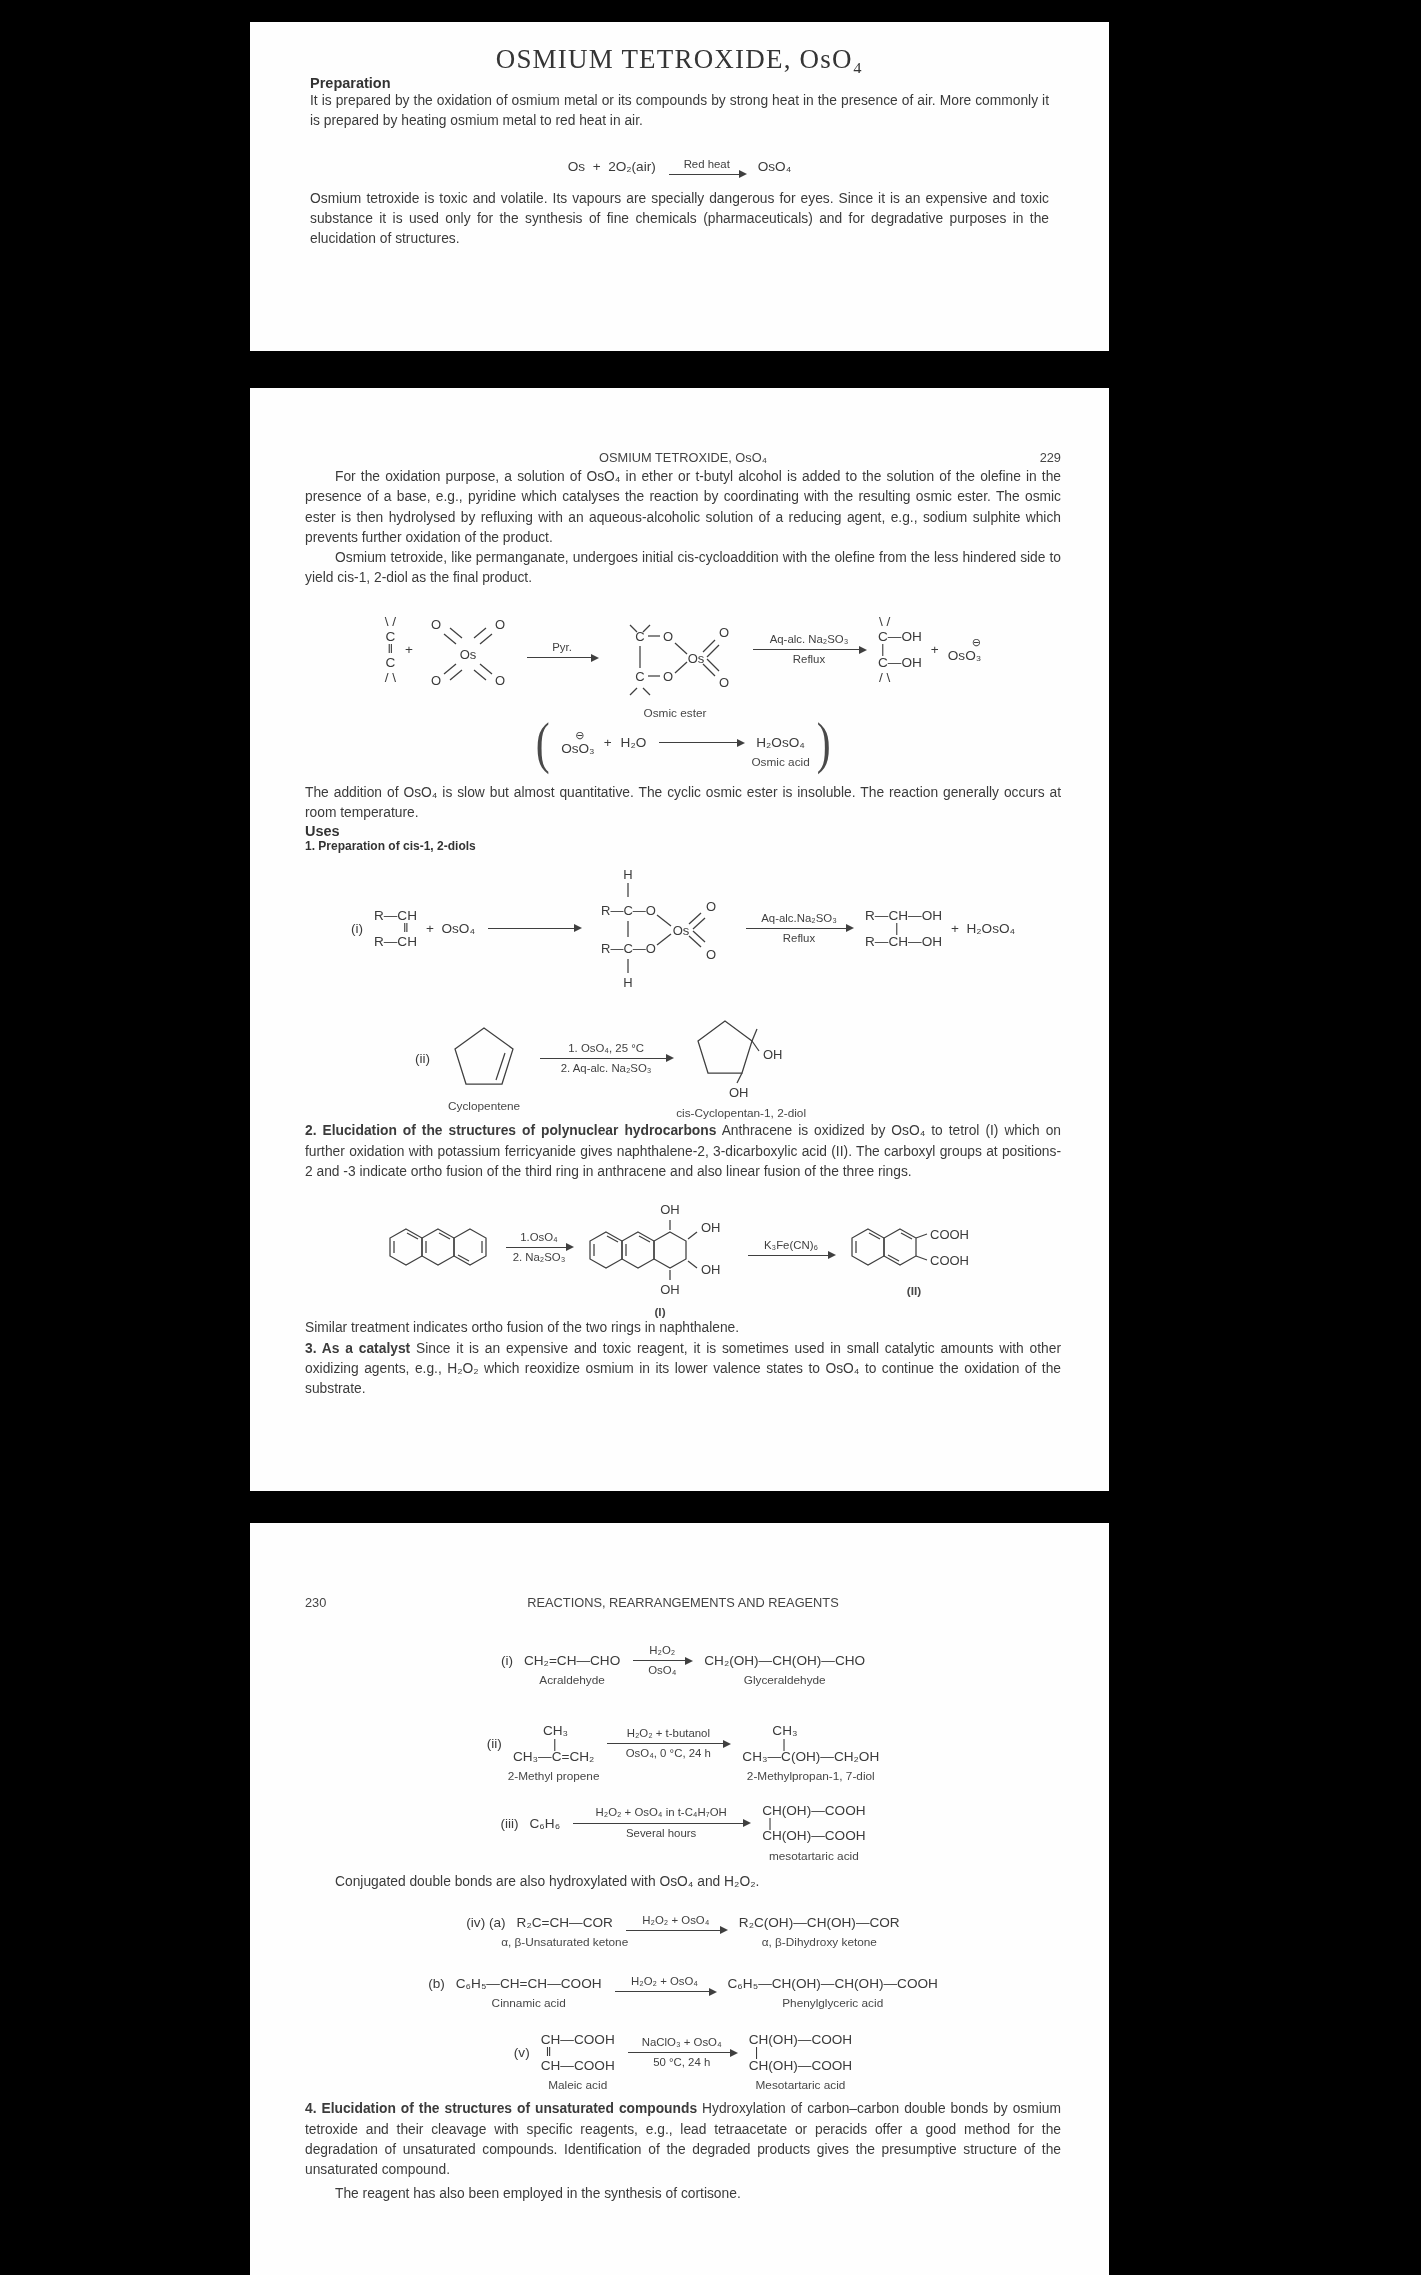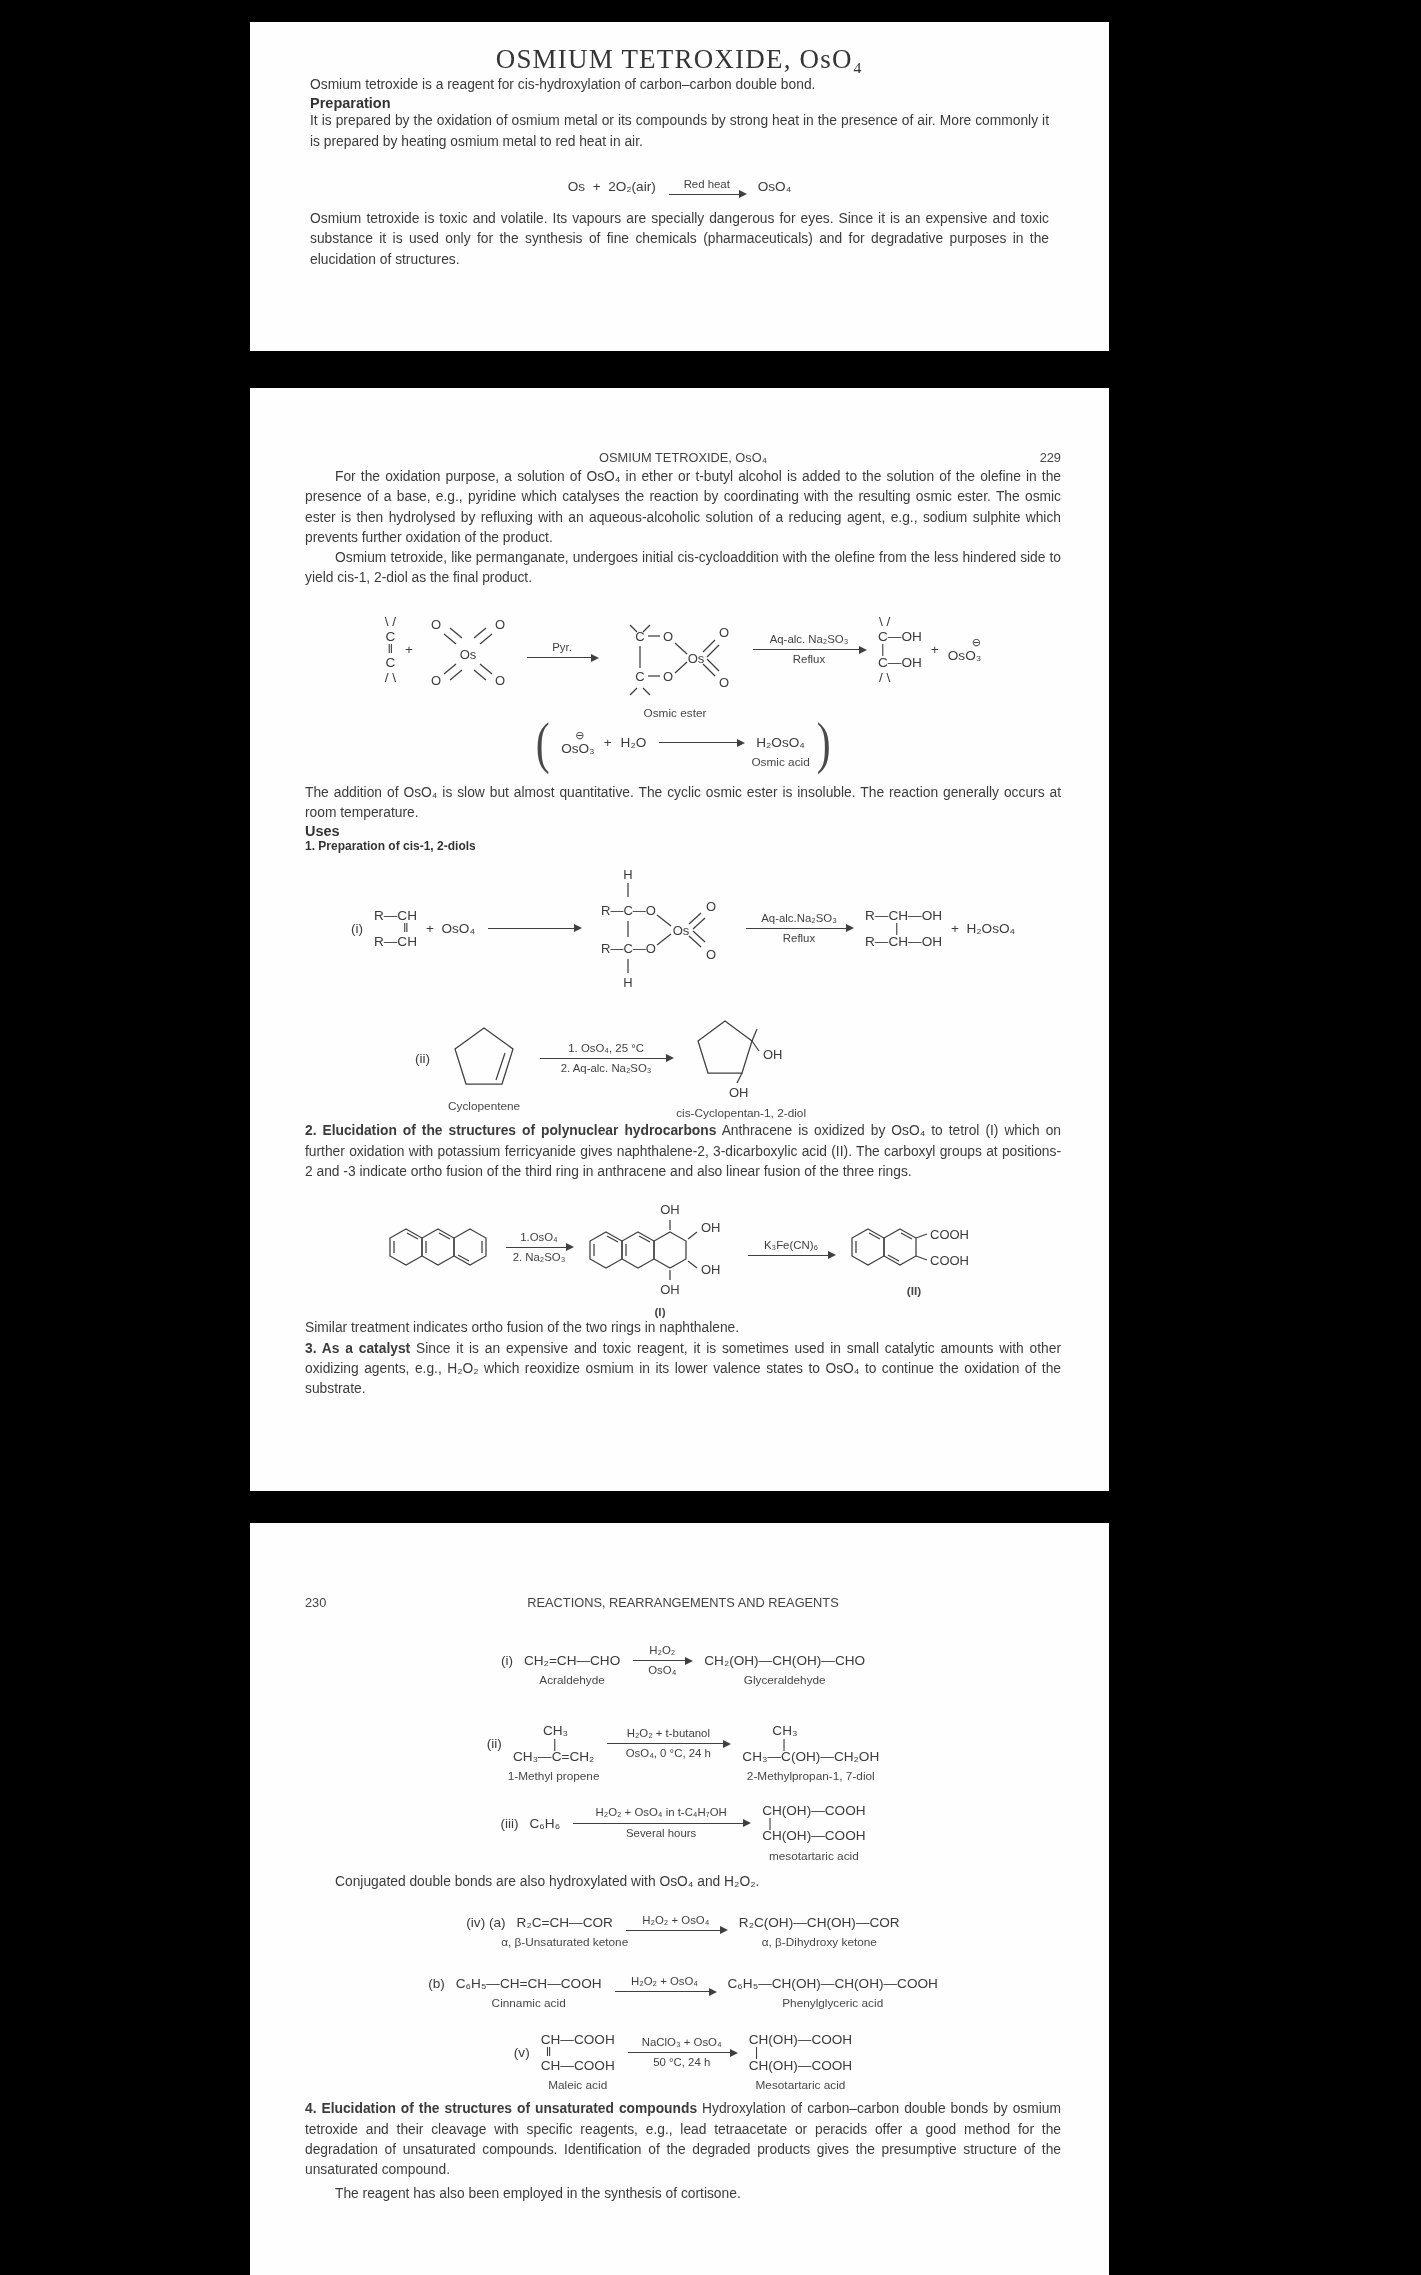--- a/index.html
+++ b/index.html
@@ -49,21 +49,20 @@
   svg.struct{display:block;}
   svg.struct line, svg.struct polygon{stroke:#3f3f3f;stroke-width:1.25;fill:none;}
   svg.struct text{font-family:"Liberation Sans",sans-serif;font-size:13px;fill:#3b3b3b;}
 </style>
 </head>
 <body>
 
 <div class="page" id="pg1">
  <div class="in1">
   <h1 class="doc-title">OSMIUM TETROXIDE, OsO₄</h1>
-  <p class="body mt14">Osmium tetroxide is a reagent for cis-hydroxylation of carbon–carbon double bond.</p>
   <h2 class="sec mt16">Preparation</h2>
   <p class="body mt8">It is prepared by the oxidation of osmium metal or its compounds by strong heat in the presence of air. More commonly it is prepared by heating osmium metal to red heat in air.</p>
   <div class="rxn mt12">
     <span class="fm">Os  +  2O₂(air)</span>
     <span class="arr" style="width:76px">
       <span class="albl">Red heat</span>
       <span class="shaft"></span>
     </span>
     <span class="fm">OsO₄</span>
   </div>
@@ -349,21 +348,21 @@
   </div>
 
   <div class="rxn mt22" style="margin-bottom:18px">
     <span class="num">(ii)</span>
     <span class="cm">
       <span class="stk l">
         <span style="padding-left:30px">CH₃</span>
         <span class="bd" style="padding-left:40px">|</span>
         <span>CH₃—C=CH₂</span>
       </span>
-      <span class="cap">1-Methyl propene</span>
+      <span class="cap">2-Methyl propene</span>
     </span>
     <span class="arr" style="width:122px">
       <span class="albl">H₂O₂ + t-butanol</span>
       <span class="shaft"></span>
       <span class="albl b">OsO₄, 0 °C, 24 h</span>
     </span>
     <span class="cm">
       <span class="stk l">
         <span style="padding-left:30px">CH₃</span>
         <span class="bd" style="padding-left:40px">|</span>

